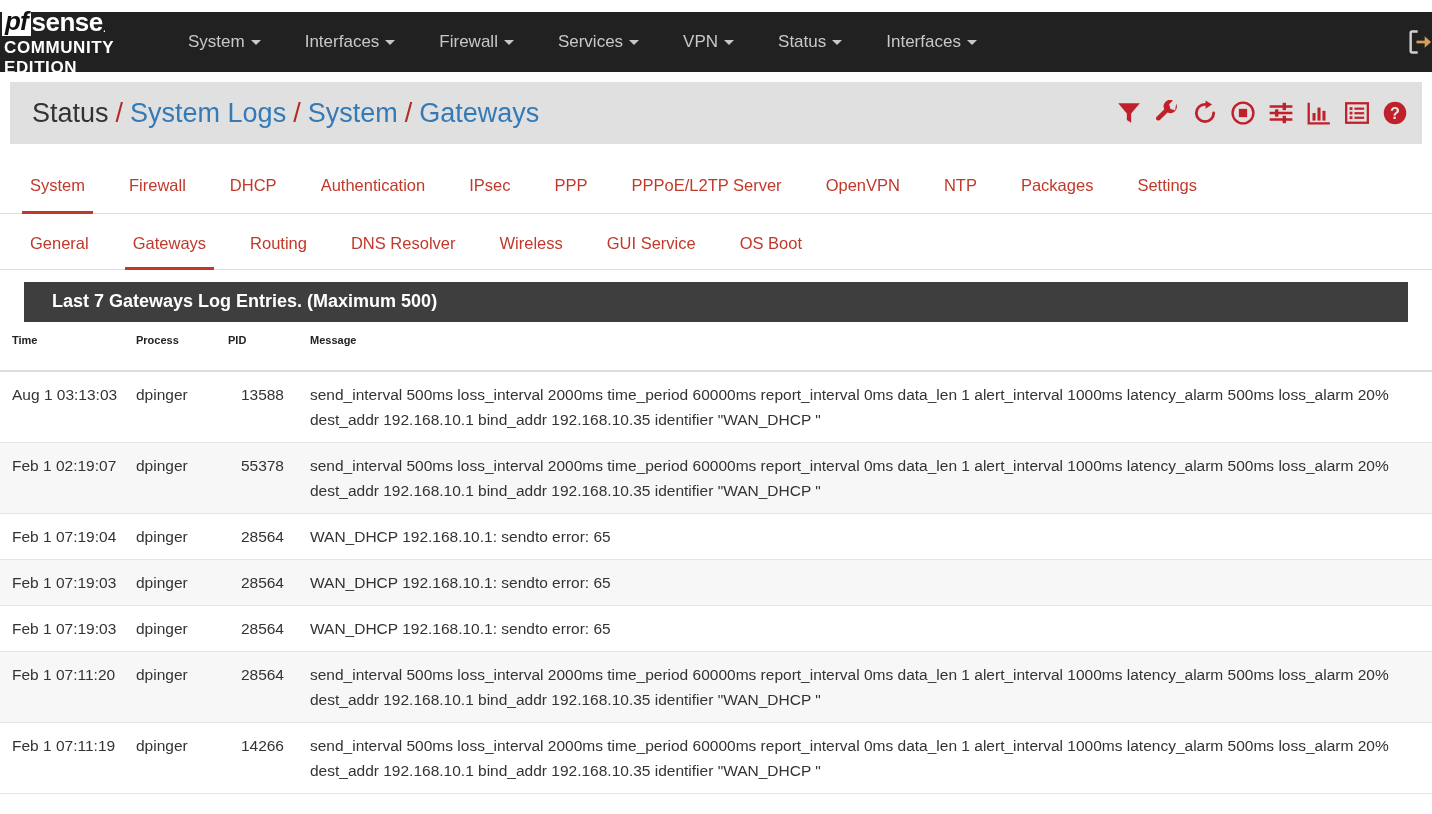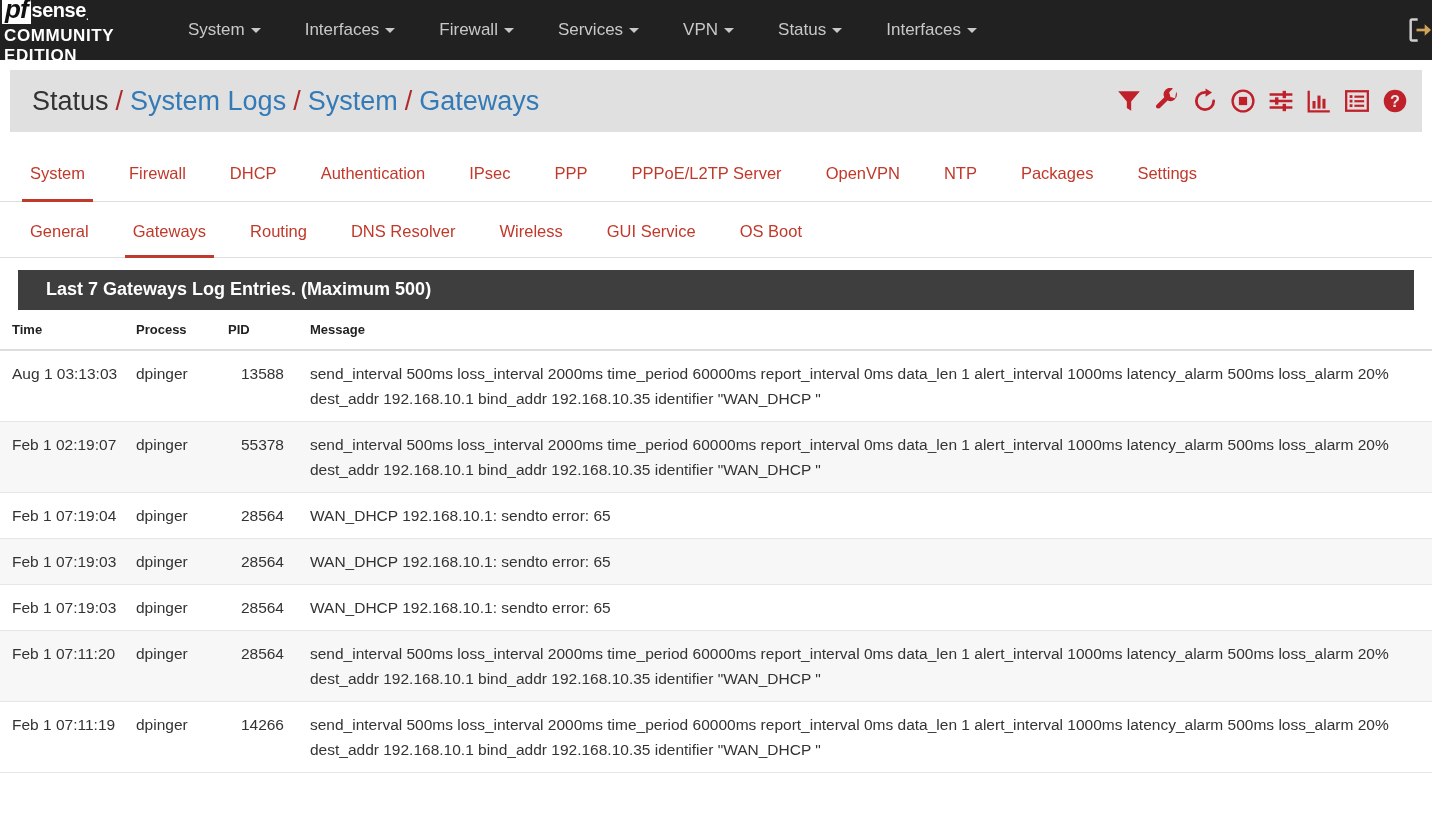--- a/index.html
+++ b/index.html
@@ -11,20 +11,21 @@
     overflow: hidden;
   }
 
   
   .navbar {
     height: 60px;
     background: #212121;
     display: flex;
     align-items: center;
     position: relative;
+    margin-top: 12px;
   }
   .brand {
     width: 136px;
     margin-left: 2px;
     display: flex;
     flex-direction: column;
     align-items: flex-start;
     justify-content: center;
   }
   .brand-row { display: flex; align-items: center; height: 30px; }
@@ -34,21 +35,21 @@
     font-weight: bold;
     font-style: italic;
     font-size: 26px;
     line-height: 26px;
     padding: 1px 3px 2px 3px;
     letter-spacing: -1px;
   }
   .brand-sense {
     color: #ffffff;
     font-weight: bold;
-    font-size: 20px;
+    font-size: 26px;
     line-height: 26px;
     letter-spacing: -0.5px;
     margin-left: 1px;
   }
   .brand-dot { color:#ffffff; font-size: 12px; align-self:flex-end; margin-bottom:2px;}
   .brand-sub {
     color: #ffffff;
     font-size: 17px;
     font-weight: bold;
     letter-spacing: 0.6px;
@@ -132,36 +133,36 @@
   .tabrow.primary .tab { padding-bottom: 18px; }
 
   
   .panel { margin: 12px 0 0 0; }
   .panel-head {
     background: #3e3e3e;
     color: #ffffff;
     font-size: 18px;
     font-weight: bold;
     padding: 9px 15px 10px 28px;
-    margin: 0 18px;
+    margin: 0 24px;
   }
   table.log {
     width: 100%;
     border-collapse: collapse;
     font-size: 15.5px;
     color: #333333;
   }
   table.log th {
     text-align: left;
     font-weight: bold;
     color: #222222;
-    padding: 12px 8px 12px 0;
+    padding: 12px 8px 24px 0;
     background: #ffffff;
     border-bottom: 2px solid #dddddd;
-    font-size: 13px;
+    font-size: 11px;
   }
   table.log td {
     padding: 10px 8px 10px 0;
     border-bottom: 1px solid #e6e6e6;
     vertical-align: top;
     line-height: 25px;
   }
   table.log tbody tr:nth-child(odd)  { background: #ffffff; }
   table.log tbody tr:nth-child(even) { background: #f7f7f7; }
   .c-time    { width: 136px; padding-left: 12px !important; white-space: nowrap; }

